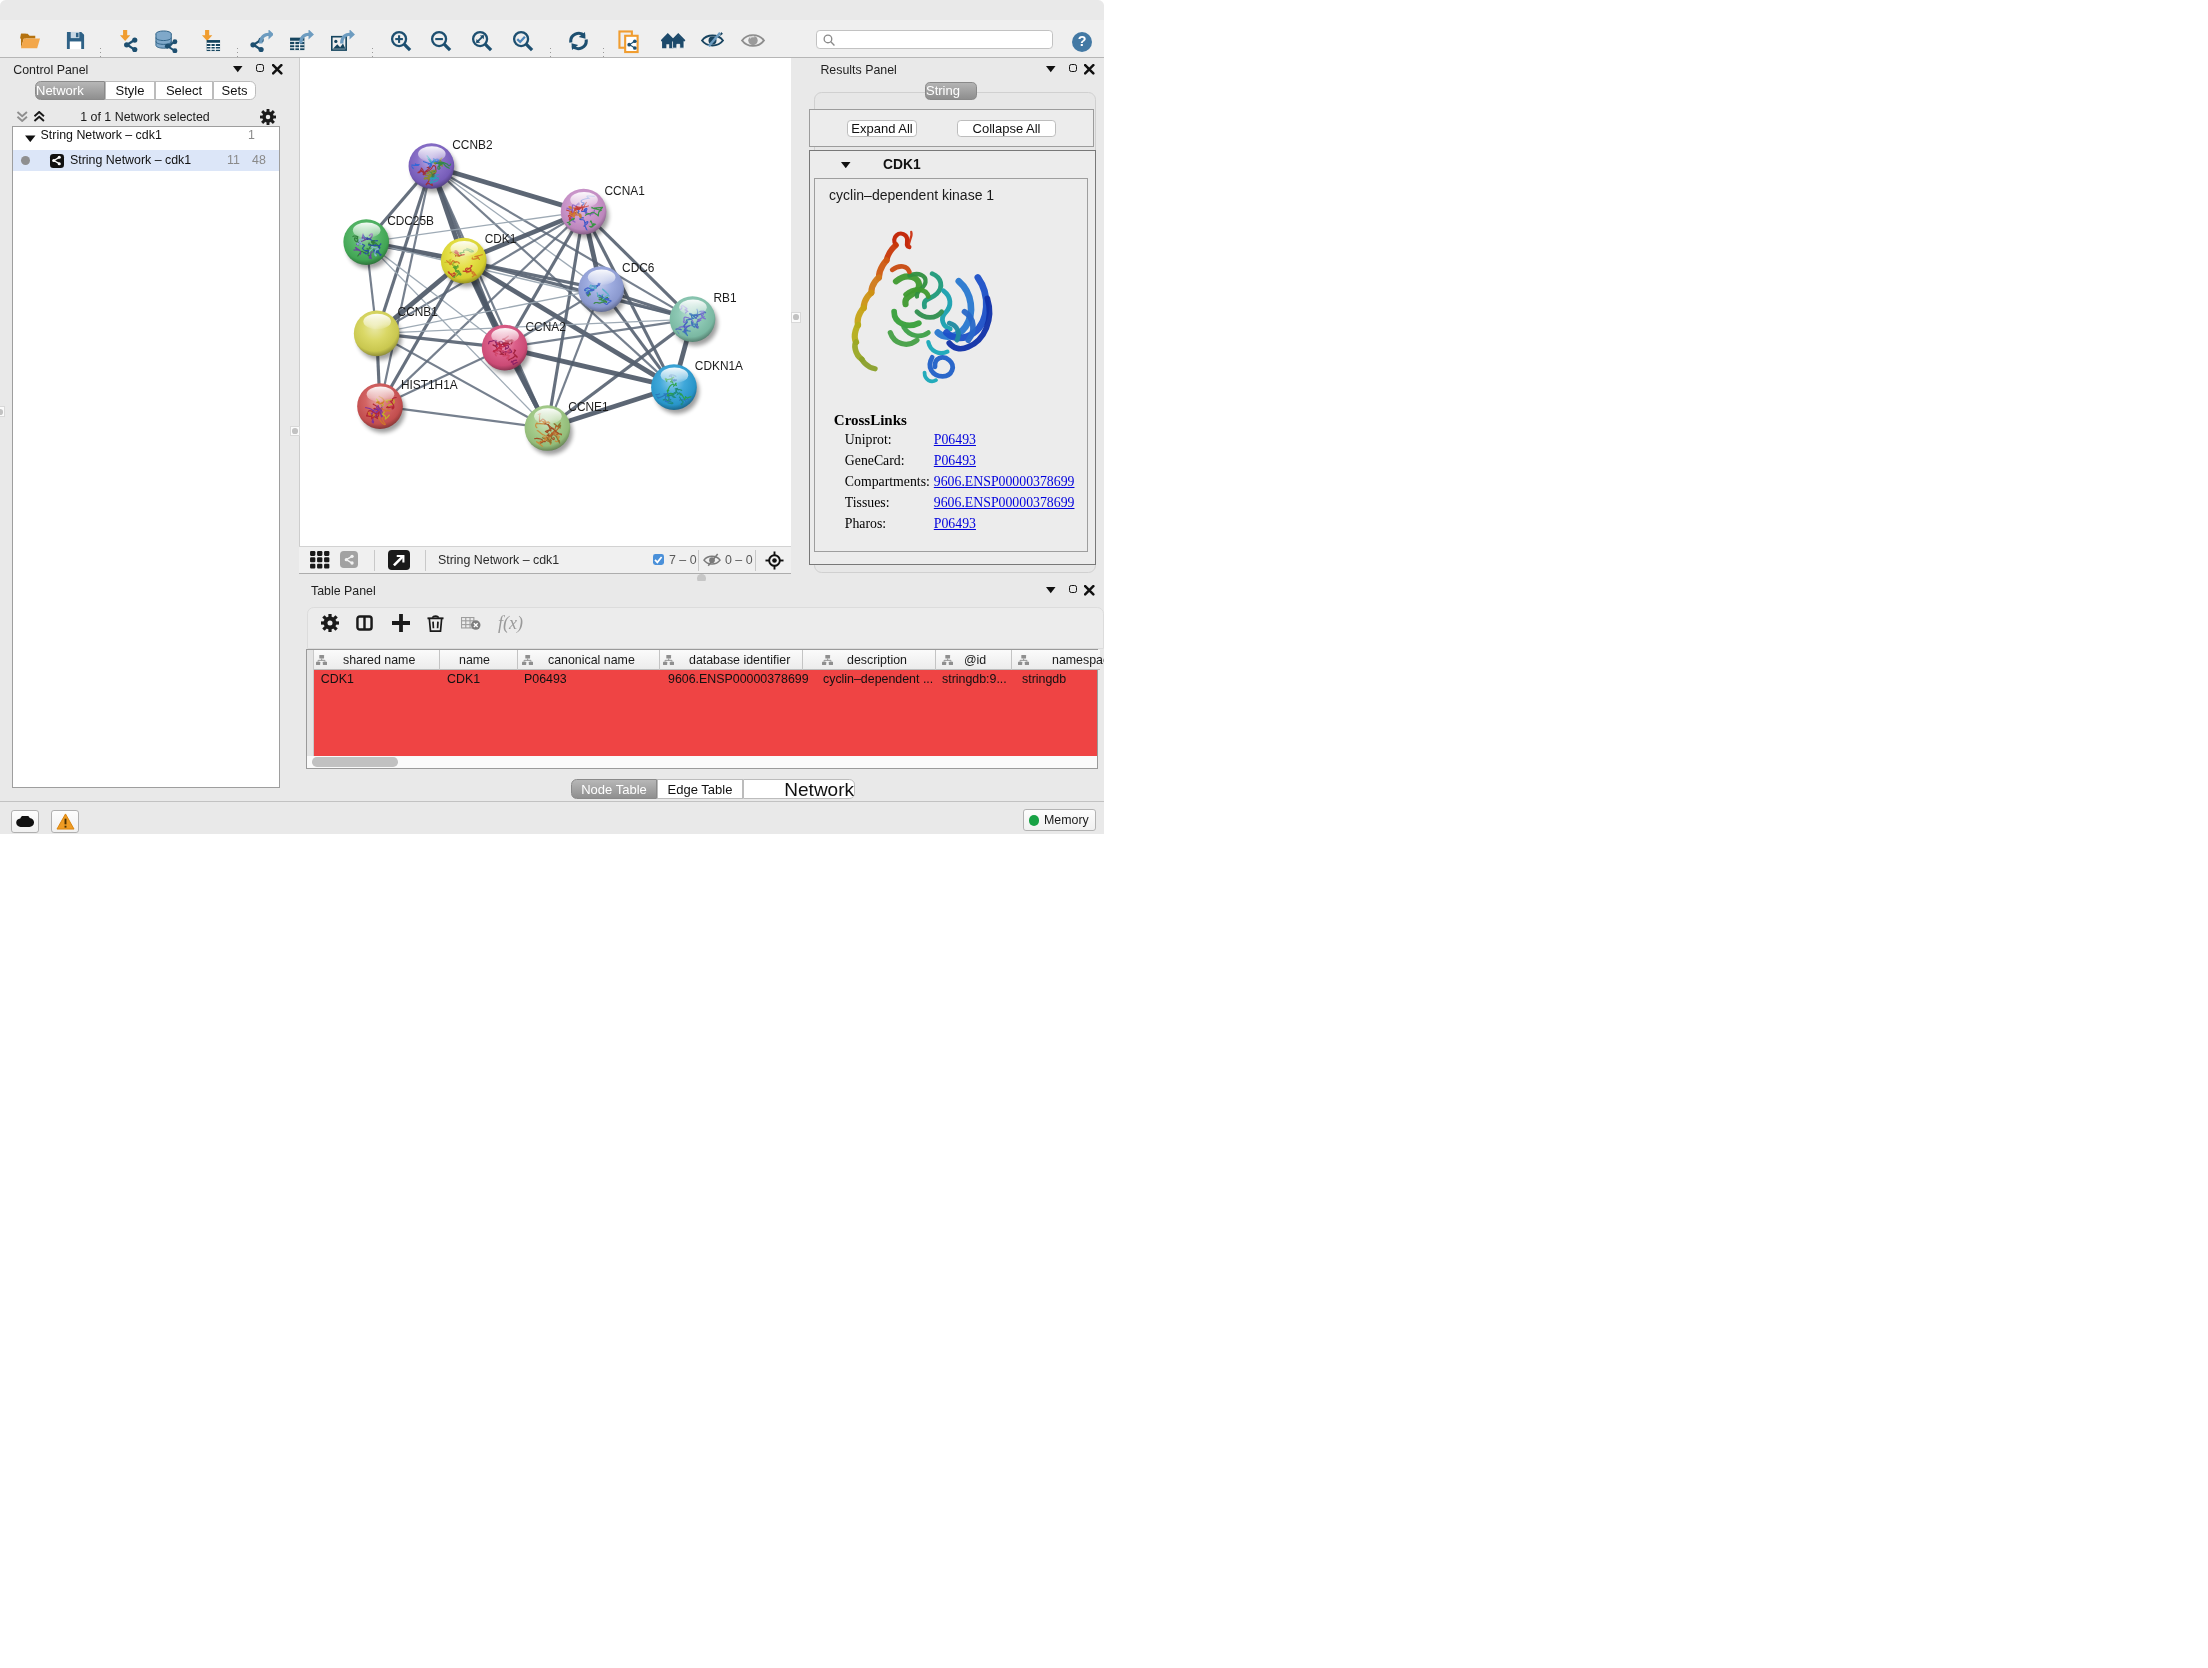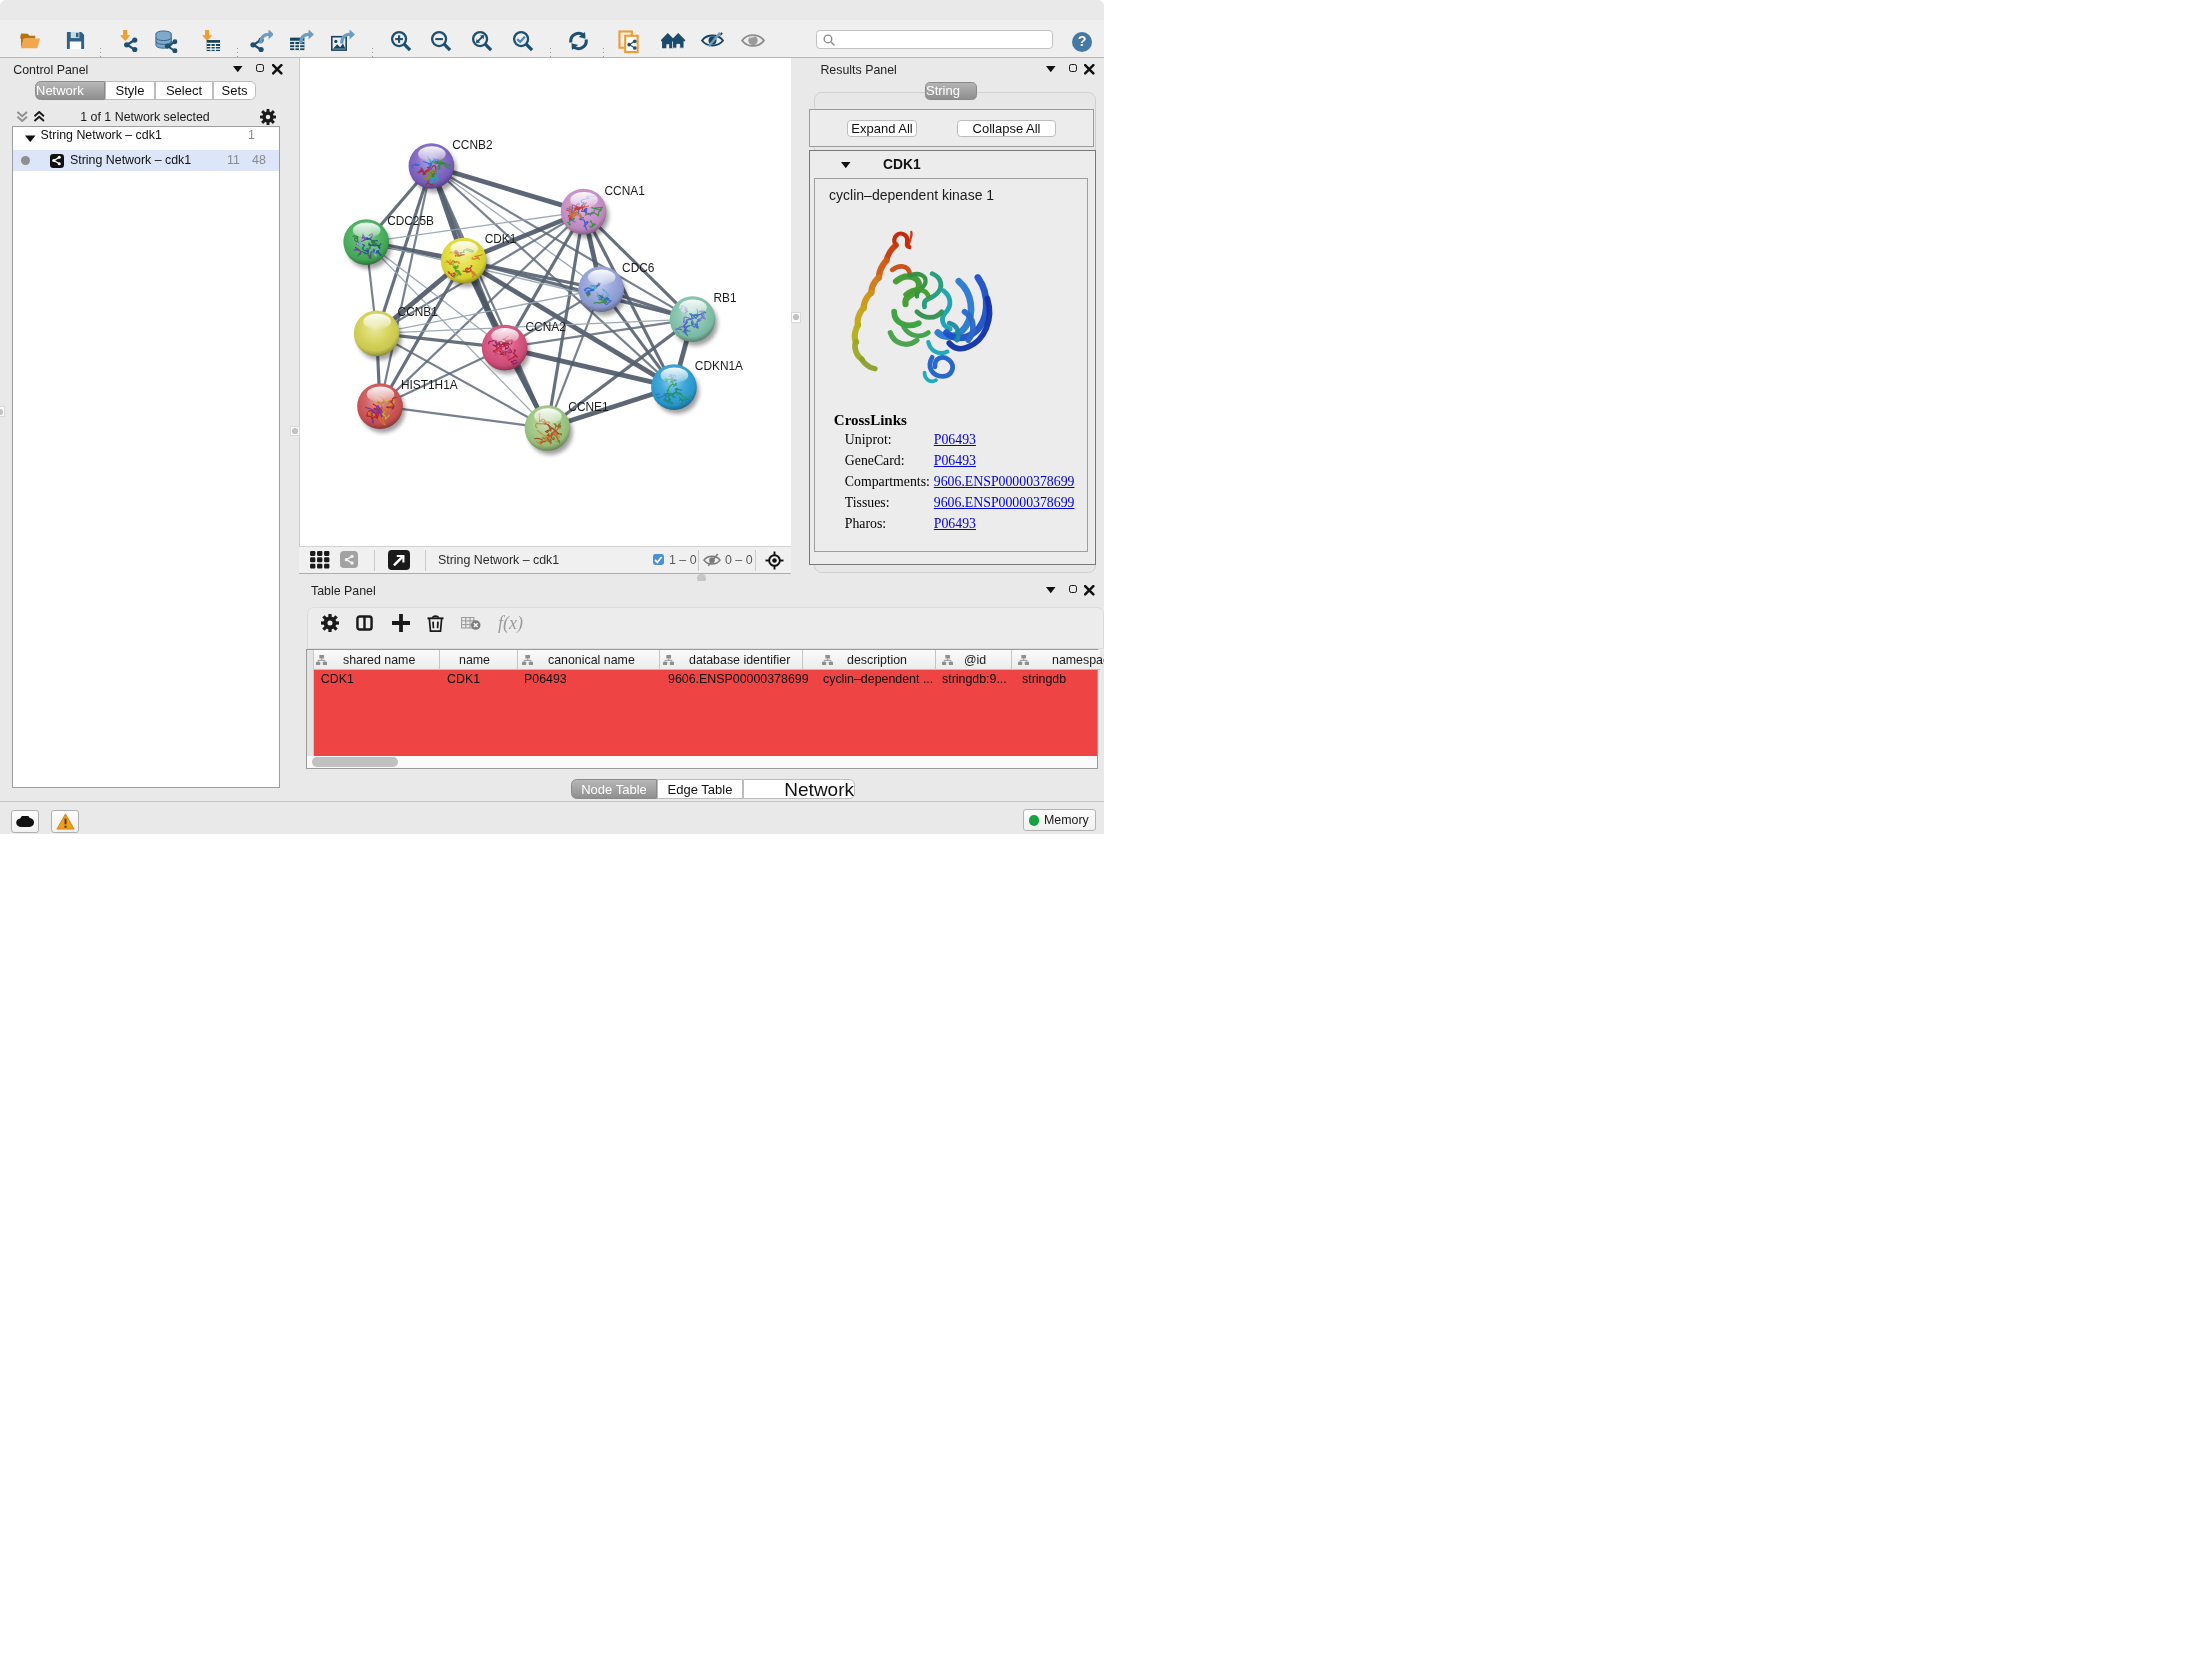--- a/index.html
+++ b/index.html
@@ -655,21 +655,21 @@
           </g>
         </svg>
       </div>
 <div class="abs" style="left:126px;top:2.9px;width:1px;height:21px;background:#c9c9c9"></div>
 <div class="abs" style="left:139px;top:5.7px;font-size:12.4px;color:#2a2a2a">String Network – cdk1</div>
 <div class="abs" style="left:354px;top:7.1px;width:11.4px;height:11.4px;background:#4a90d9;border-radius:2.4px">
 <svg style="position:absolute;left:1.4px;top:1.9px" width="8.6" height="7.6" viewBox="0 0 9 8">
           <path d="M1,4 l2.5,2.7 L8,1" stroke="#fff" stroke-width="1.8" fill="none"></path>
         </svg>
       </div>
-<div class="abs" style="left:370px;top:6.2px;font-size:12.4px;color:#5a5a5a">1 – 0</div>
+<div class="abs" style="left:370px;top:6.2px;font-size:12.4px;color:#5a5a5a">7 – 0</div>
 <div class="abs" style="left:399px;top:2.9px;width:1px;height:21px;background:#c9c9c9"></div>
 <svg class="abs" style="left:404px;top:6.2px" width="18" height="14.3" viewBox="0 0 19 15">
         <path d="M1,7.5 C5,2 14,2 18,7.5 C14,13 5,13 1,7.5 z" fill="none" stroke="#7a7a7a" stroke-width="1.6"></path>
         <circle cx="9.5" cy="7.5" r="3" fill="#7a7a7a"></circle>
         <line x1="15.5" y1="1" x2="5.5" y2="13.5" stroke="#7a7a7a" stroke-width="1.6"></line>
       </svg>
 <div class="abs" style="left:426px;top:6.2px;font-size:12.4px;color:#5a5a5a">0 – 0</div>
 <div class="abs" style="left:456px;top:2.9px;width:1px;height:21px;background:#c9c9c9"></div>
 <svg class="abs" style="left:466px;top:3.8px" width="19" height="19" viewBox="0 0 20 20">
         <g stroke="#111" stroke-width="2" fill="none">

